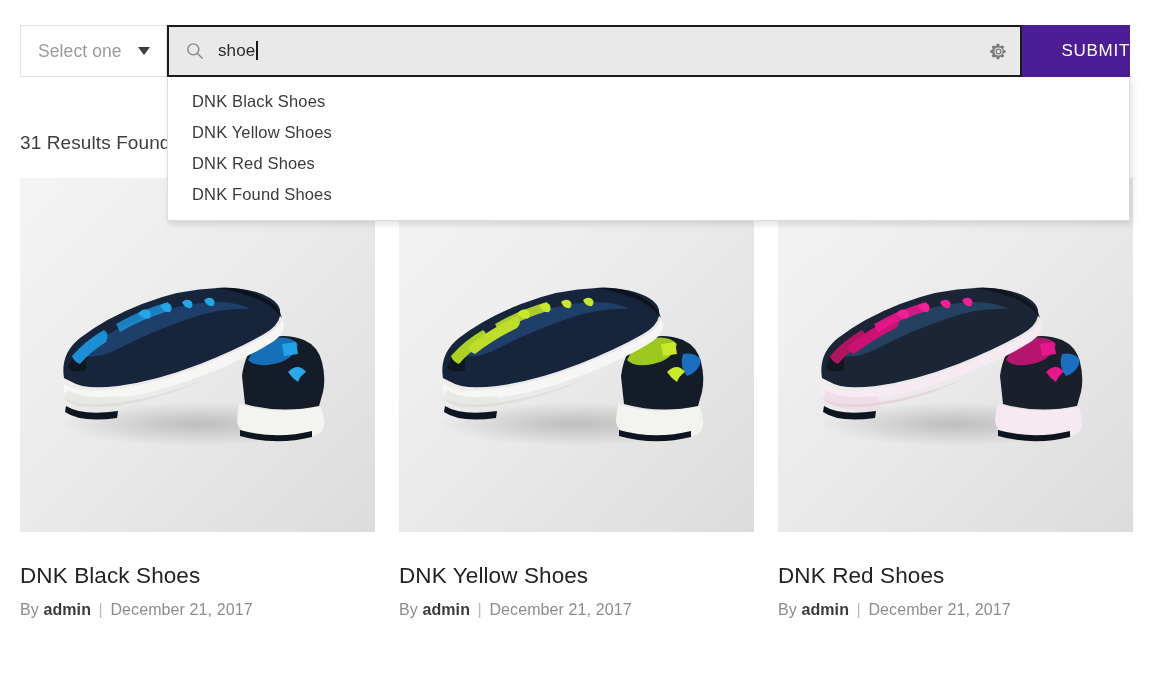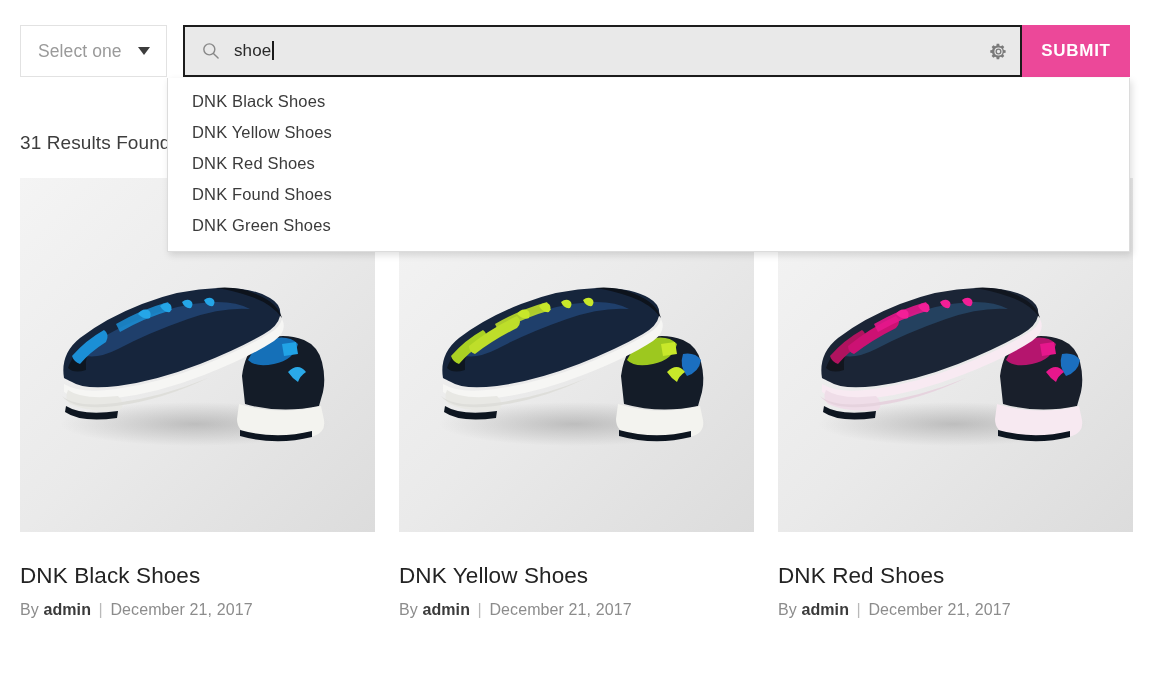--- a/index.html
+++ b/index.html
@@ -56,21 +56,21 @@
   }
 
   .search-wrap {
     position: relative;
     flex: 1;
     height: 52px;
     border: 2px solid #1c1c1c;
     background: #e9e9e9;
     display: flex;
     align-items: center;
-    margin-left: 16px;
+    margin-left: 0px;
   }
 
   .search-icon {
     width: 20px;
     height: 20px;
     margin-left: 16px;
     margin-right: 13px;
     flex: 0 0 auto;
     display: block;
   }
@@ -99,29 +99,30 @@
     display: flex;
     align-items: center;
     justify-content: center;
     cursor: pointer;
     flex: 0 0 auto;
   }
 
   .submit-btn {
     width: 108px;
     height: 52px;
-    background: #ec4899;
+    background: #4c1d95;
     color: #ffffff;
     border: none;
     font-family: "Liberation Sans", sans-serif;
     font-size: 17px;
-    font-weight: 700;
+    font-weight: 400;
     letter-spacing: 0.7px;
     cursor: pointer;
     flex: 0 0 auto;
+    text-align: right;
   }
 
   
   .suggestions {
     position: absolute;
     top: 78px;
     left: 167px;
     width: 963px;
     background: #ffffff;
     border: 1px solid #dcdcdc;
@@ -225,21 +226,20 @@
 
   <div class="results-count">
     <span>31 Results Found (9</span>
   </div>
 
   <div class="suggestions">
     <div class="suggestion-item">DNK Black Shoes</div>
     <div class="suggestion-item">DNK Yellow Shoes</div>
     <div class="suggestion-item">DNK Red Shoes</div>
     <div class="suggestion-item">DNK Found Shoes</div>
-    <div class="suggestion-item">DNK Green Shoes</div>
   </div>
 
   <div class="grid">
 
     <div class="card">
       <div class="card-img">
         <svg viewBox="0 0 355 354">
           <defs>
             <linearGradient id="bg1" x1="0" y1="0" x2="1" y2="1">
               <stop offset="0" stop-color="#f4f4f4"></stop>

